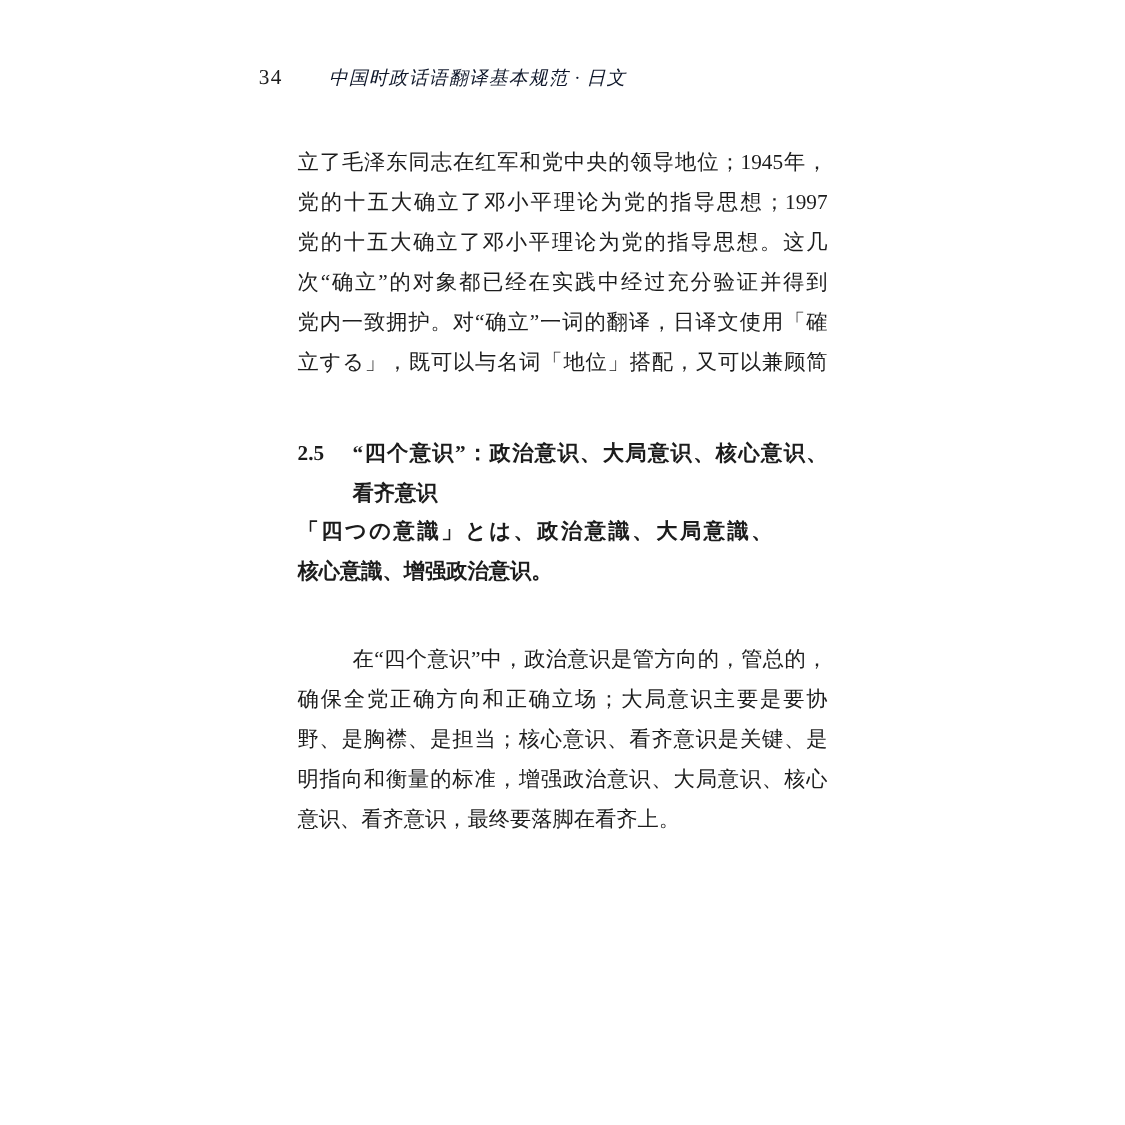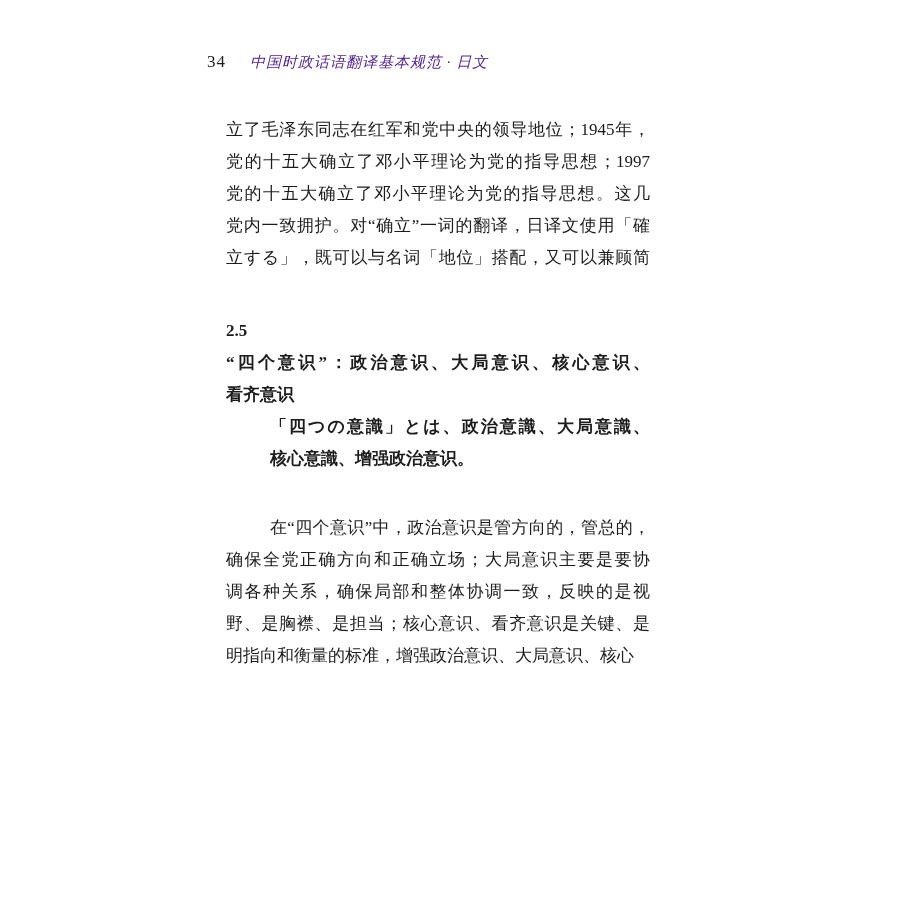--- a/index.html
+++ b/index.html
@@ -16,36 +16,36 @@
     font-family: "Liberation Serif", "DejaVu Serif", serif;
     overflow: hidden;
   }
   
   .page-header {
     position: absolute;
     top: 52px;
     left: 207px;
     display: flex;
     align-items: baseline;
-    gap: 24px;
+    gap: 37px;
   }
   .page-number {
     font-size: 17px;
     letter-spacing: 1px;
   }
   .running-title {
     font-size: 15px;
     font-style: italic;
     letter-spacing: 1px;
-    color: #4c1d95;
+    color: #0f172a;
   }
   
   .text-column {
     position: absolute;
-    left: 226px;
+    left: 238px;
     top: 114px;
     width: 424px;
     font-size: 17px;
   }
   .line {
     height: 32px;
     line-height: 32px;
     text-align: justify;
     text-align-last: justify;
     overflow: hidden;
@@ -53,36 +53,35 @@
   .last-left .line:last-child {
     text-align-last: left;
   }
   .indent-first .line:first-child {
     text-indent: 44px;
   }
   .section-heading {
     display: flex;
     margin-top: 41px;
     font-weight: bold;
-    flex-direction: column;
   }
   .section-number {
     flex: none;
     width: 44px;
     height: 32px;
     line-height: 32px;
   }
   .section-title-lines {
     flex: 1;
     min-width: 0;
   }
   .section-translation {
-    margin-left: 44px;
     width: 380px;
     font-weight: bold;
+    font-family: Liberation Mono, monospace;
   }
   .paragraph-two {
     margin-top: 37px;
     font-family: Liberation Serif, serif;
   }
 </style>
 </head>
 <body>
 
 <div class="book-page">
@@ -91,40 +90,41 @@
     <span class="page-number">34</span>
     <span class="running-title">中国时政话语翻译基本规范 · 日文</span>
   </div>
 
   <div class="text-column">
 
     <div class="paragraph last-left">
         <div class="line">立了毛泽东同志在红军和党中央的领导地位；1945年，</div>
         <div class="line">党的十五大确立了邓小平理论为党的指导思想；1997年，</div>
         <div class="line">党的十五大确立了邓小平理论为党的指导思想。这几</div>
+        <div class="line">次“确立”的对象都已经在实践中经过充分验证并得到</div>
         <div class="line">党内一致拥护。对“确立”一词的翻译，日译文使用「確</div>
         <div class="line">立する」，既可以与名词「地位」搭配，又可以兼顾简称</div>
       </div>
 
     <div class="section-heading">
       <span class="section-number">2.5</span>
       <div class="section-title-lines last-left">
           <div class="line">“四个意识”：政治意识、大局意识、核心意识、</div>
           <div class="line">看齐意识</div>
         </div>
     </div>
 
     <div class="section-translation last-left">
         <div class="line">「四つの意識」とは、政治意識、大局意識、</div>
         <div class="line">核心意識、增强政治意识。</div>
       </div>
 
     <div class="paragraph paragraph-two last-left indent-first">
         <div class="line">在“四个意识”中，政治意识是管方向的，管总的，</div>
         <div class="line">确保全党正确方向和正确立场；大局意识主要是要协</div>
-        <div class="line">调各种关系，确保局部和整体协调一致，反映的是视</div>
         <div class="line">野、是胸襟、是担当；核心意识、看齐意识是关键、是鲜</div>
         <div class="line">明指向和衡量的标准，增强政治意识、大局意识、核心</div>
+        <div class="line">意识、看齐意识，最终要落脚在看齐上。</div>
       </div>
 
 
   </div>
 </div>
 
 </body></html>

